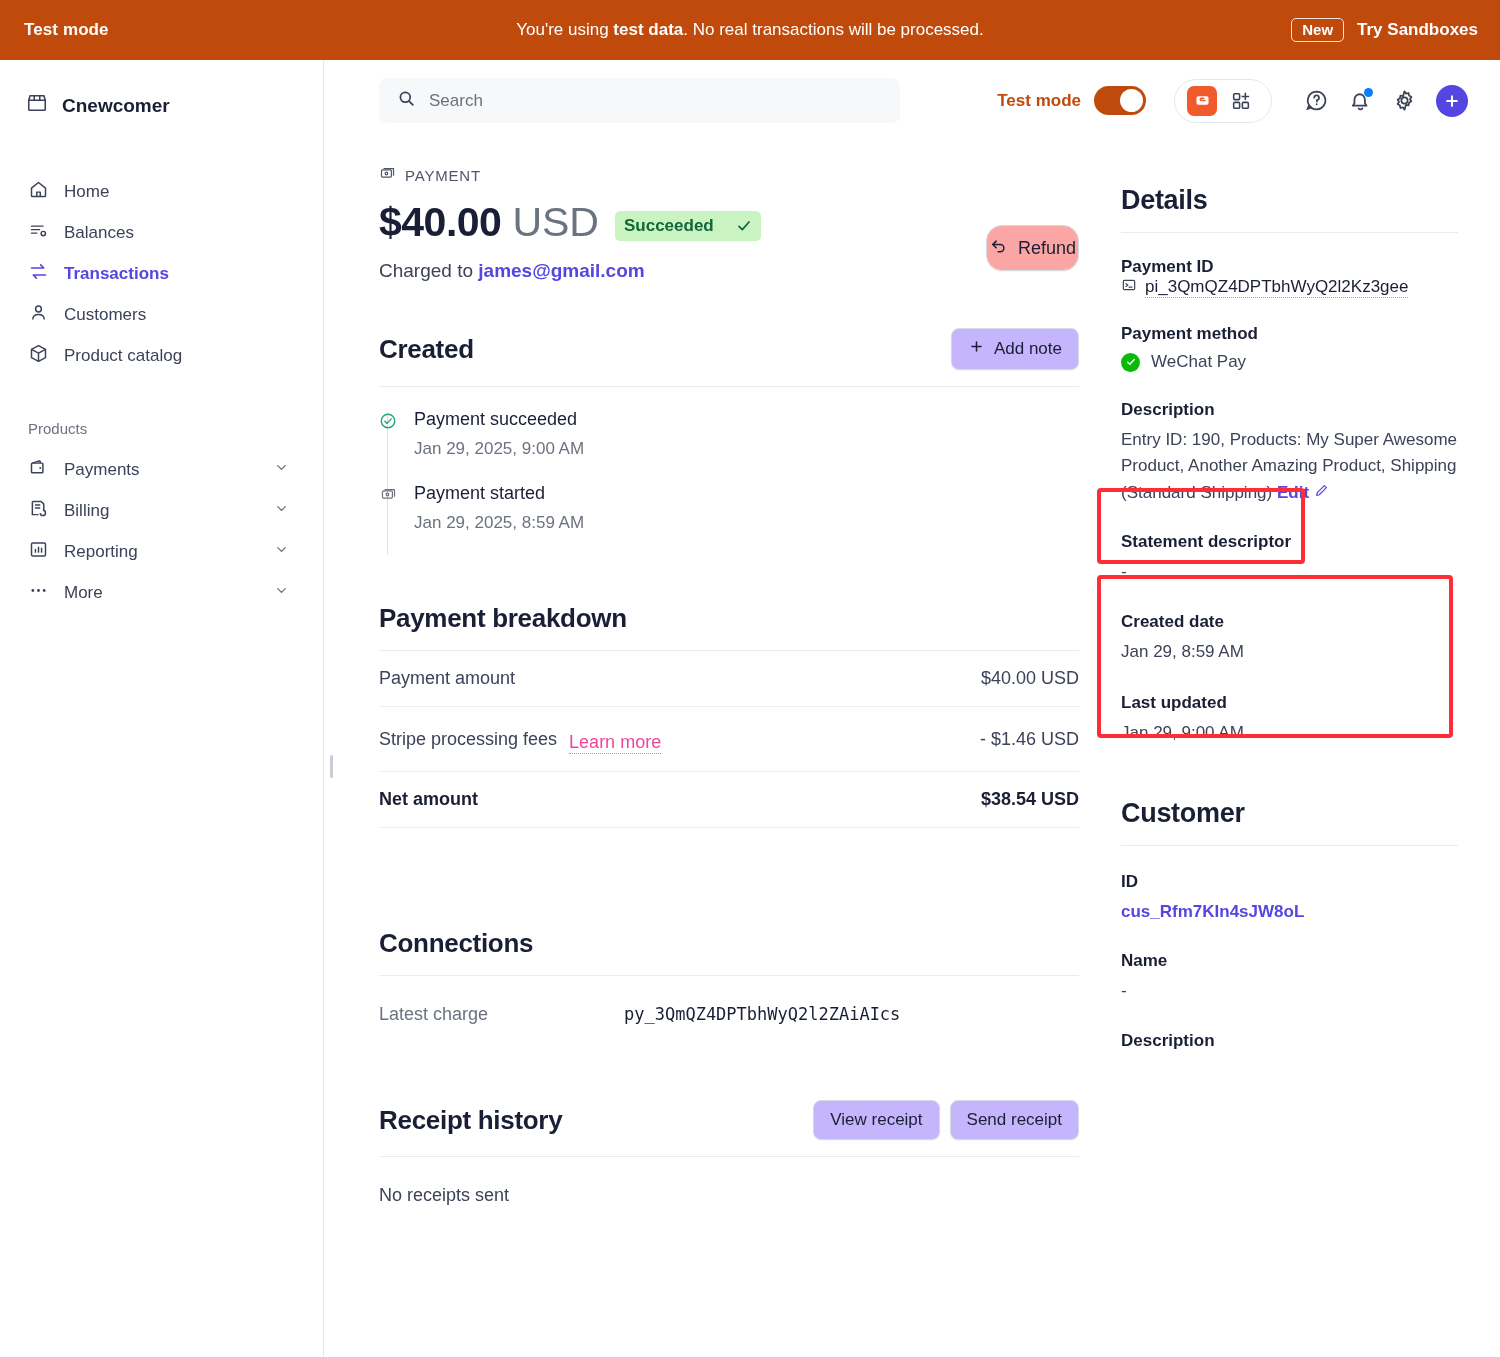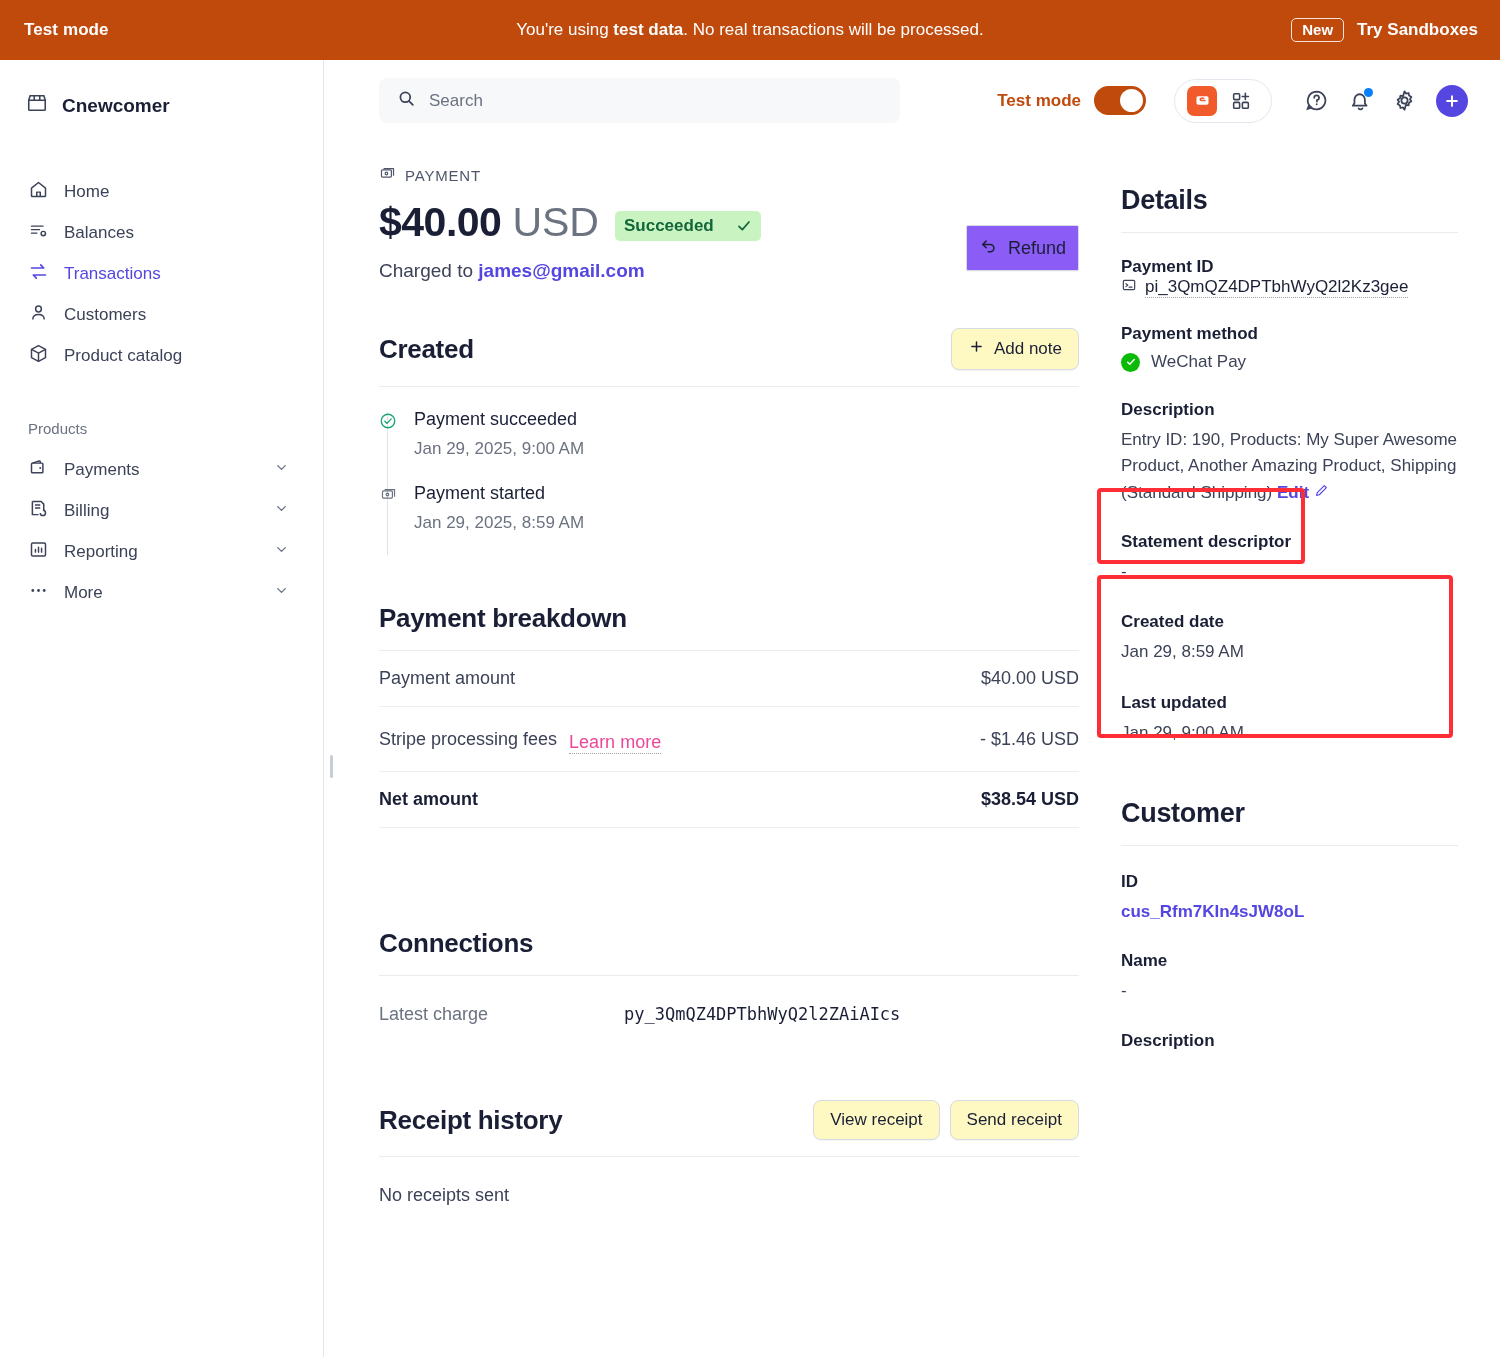--- a/index.html
+++ b/index.html
@@ -46,21 +46,21 @@
   .brand {
     display: flex; align-items: center; gap: 14px;
     padding: 10px 0 10px 26px; font-size: 19px; font-weight: bold; color: #1a1f36;
   }
   .nav-group { margin-top: 42px; }
   .nav-item {
     display: flex; align-items: center; gap: 15px;
     height: 41px; padding-left: 28px; font-size: 17px; color: #3c4257;
     cursor: pointer;
   }
-  .nav-item.active { color: #5546e1; font-weight: normal; }
+  .nav-item.active { color: #5546e1; font-weight: bold; }
   .nav-item.active svg { stroke: #5546e1; }
   .nav-label { line-height: 1; }
   .section-title {
     padding: 0 0 0 28px; margin-top: 44px; margin-bottom: 12px;
     font-size: 15px; color: #6b7280;
   }
   .nav-item .chev { margin-left: auto; margin-right: 34px; }
   .scroll-thumb {
     position: absolute; left: 330px; top: 755px; width: 3px; height: 23px;
     background: #c8ccd4; border-radius: 2px;
@@ -132,36 +132,36 @@
     background: #c9f4c2; color: #12663a; border-radius: 5px;
     padding: 5px 9px; font-size: 17px; font-weight: bold;
     position: relative; top: 3px;
   }
   .charged-to { margin-top: 14px; font-size: 19px; color: #3c4257; }
   .charged-to a { color: #5546e1; font-weight: bold; text-decoration: none; }
 
   .refund-btn {
     position: absolute; right: 45px; top: 85px;
     display: inline-flex; align-items: center; gap: 10px;
-    border: 1px solid #d5dbe1; border-radius: 2px; background: #8b5cf6;
-    padding: 10px 12px; font-size: 18px; color: #1a1f36; font-weight: 500;
+    border: 1px solid #d5dbe1; border-radius: 16px; background: #fca5a5;
+    padding: 10px 2px; font-size: 18px; color: #1a1f36; font-weight: 500;
     cursor: pointer; box-shadow: 0 1px 1px rgba(0,0,0,.04);
   }
 
   
   .section { margin-top: 46px; }
   .section-head {
     display: flex; align-items: center; justify-content: space-between;
     padding-bottom: 16px;
   }
   .section-h { font-size: 26px; font-weight: bold; color: #1a1f36; letter-spacing: -.3px; }
   .hr { height: 1px; background: #e9ebef; }
   .btn {
     display: inline-flex; align-items: center; gap: 9px;
-    border: 1px solid #d5dbe1; border-radius: 8px; background: #fef9c3;
+    border: 1px solid #d5dbe1; border-radius: 8px; background: #c4b5fd;
     padding: 9px 16px; font-size: 17px; color: #1a1f36; font-weight: 500;
     cursor: pointer; box-shadow: 0 1px 1px rgba(0,0,0,.04);
   }
   .btn-group { display: flex; gap: 10px; }
 
   .timeline { padding-top: 22px; position: relative; }
   .tl-item { display: flex; gap: 17px; position: relative; padding-bottom: 24px; }
   .tl-icon { width: 18px; display: flex; justify-content: center; padding-top: 3px; flex: none; }
   .tl-line {
     position: absolute; left: 8px; top: 25px; bottom: 2px; width: 1px; background: #dfe3e8;

